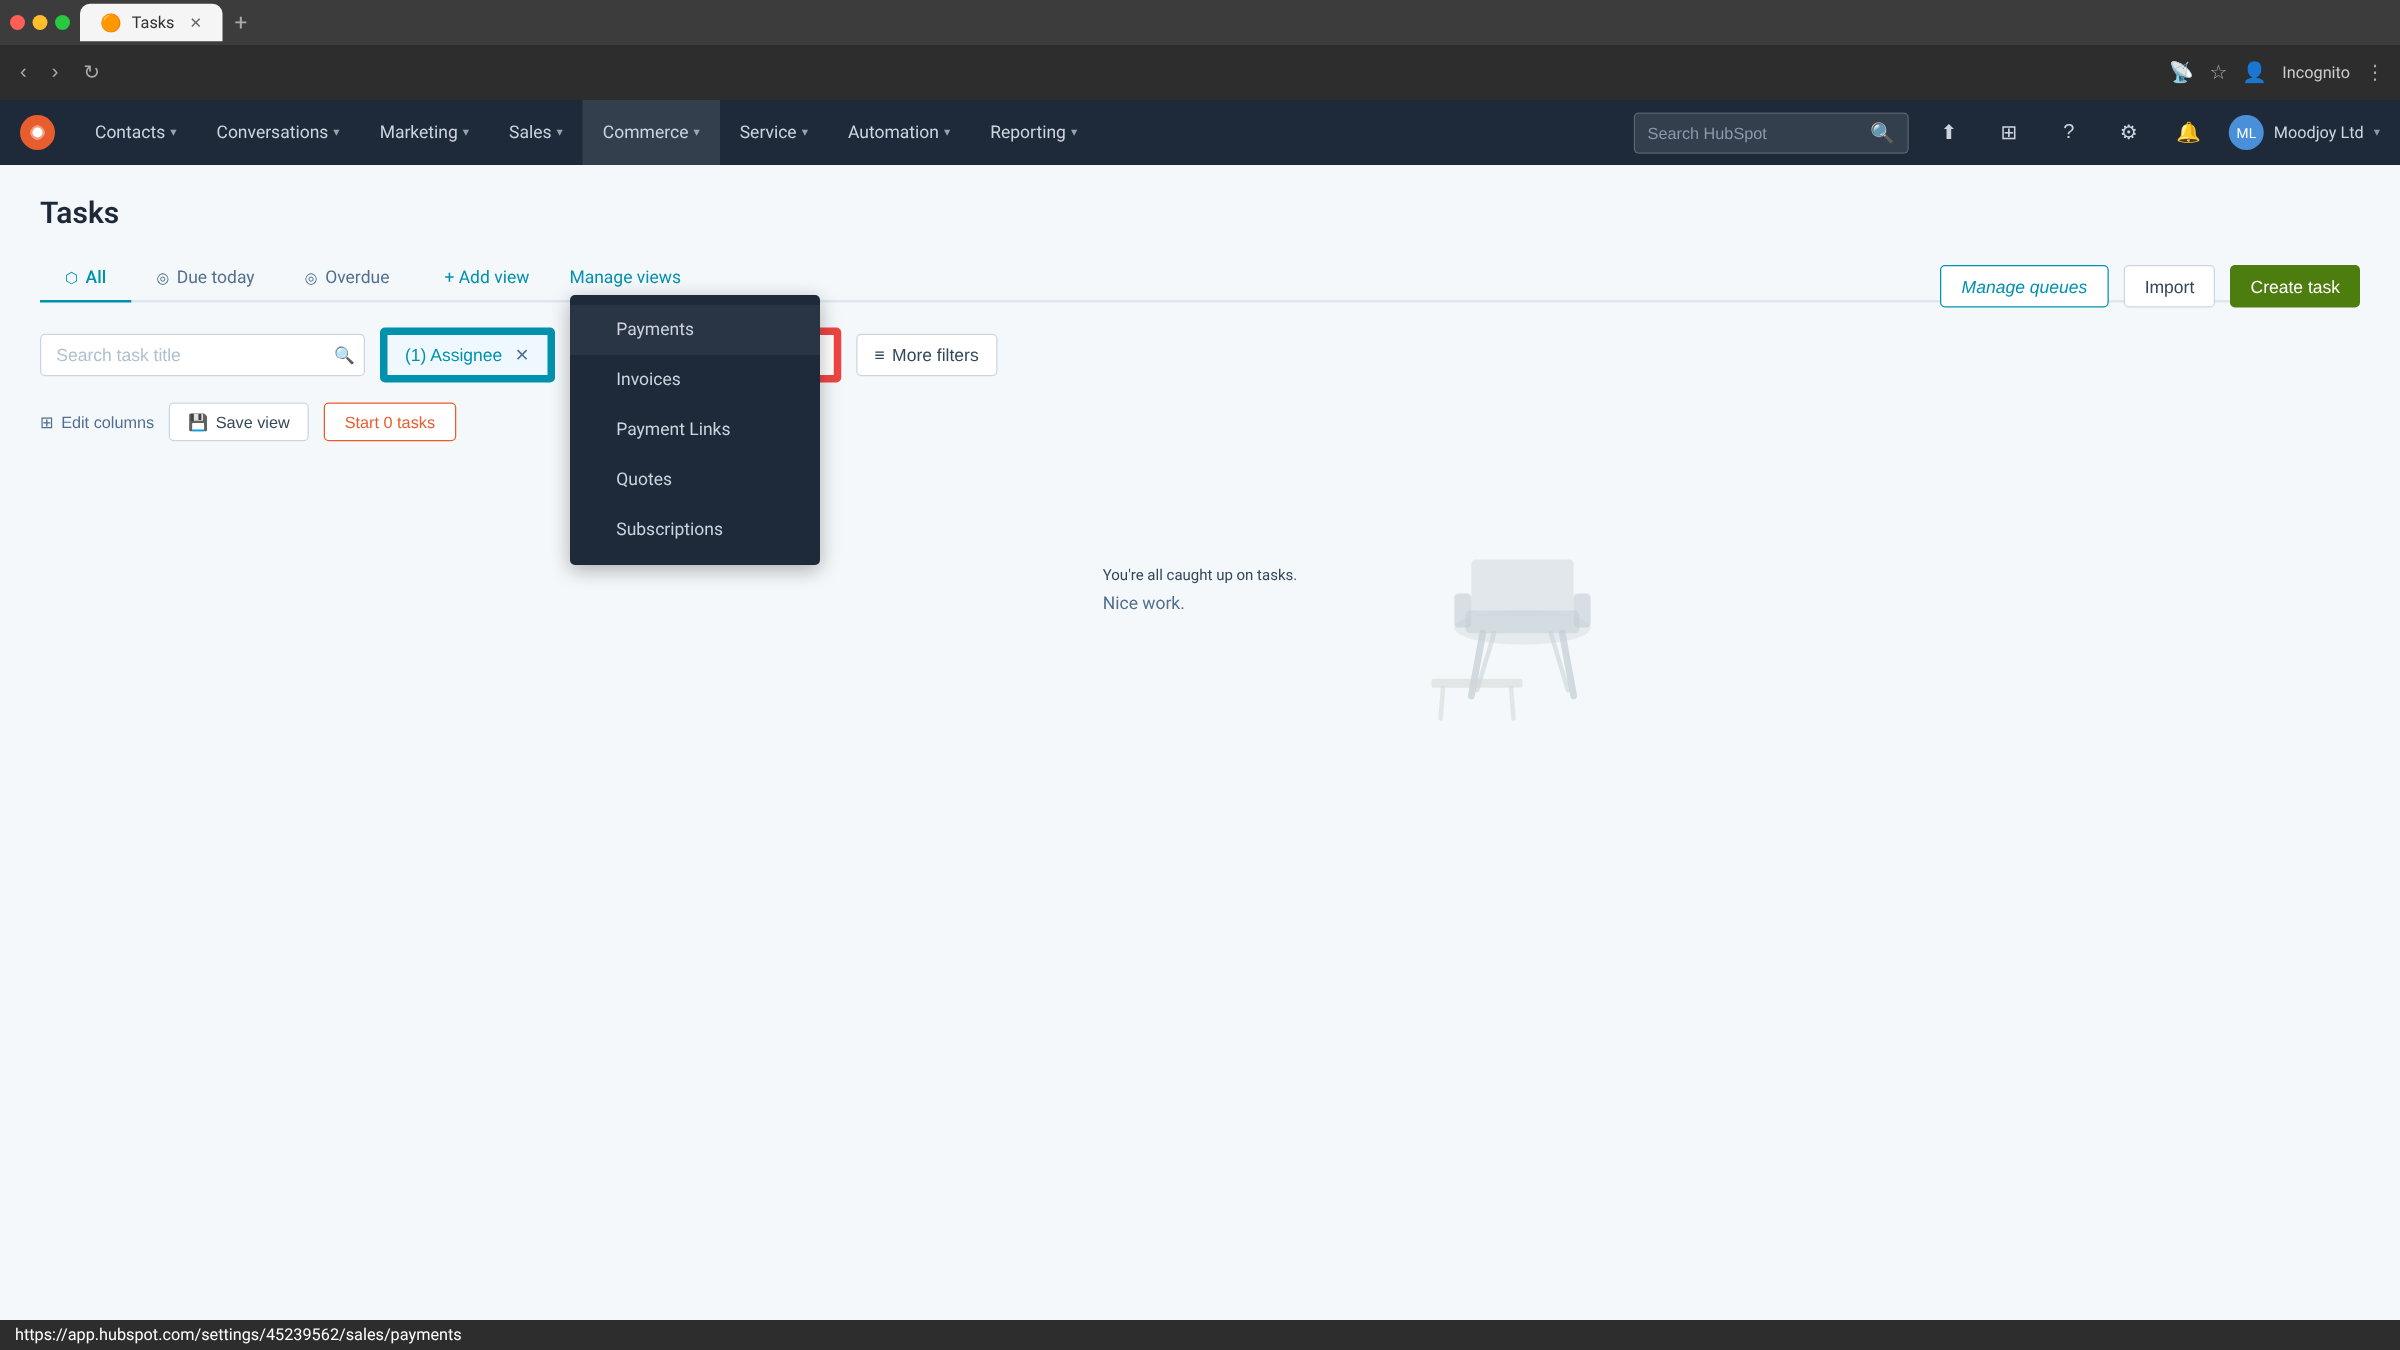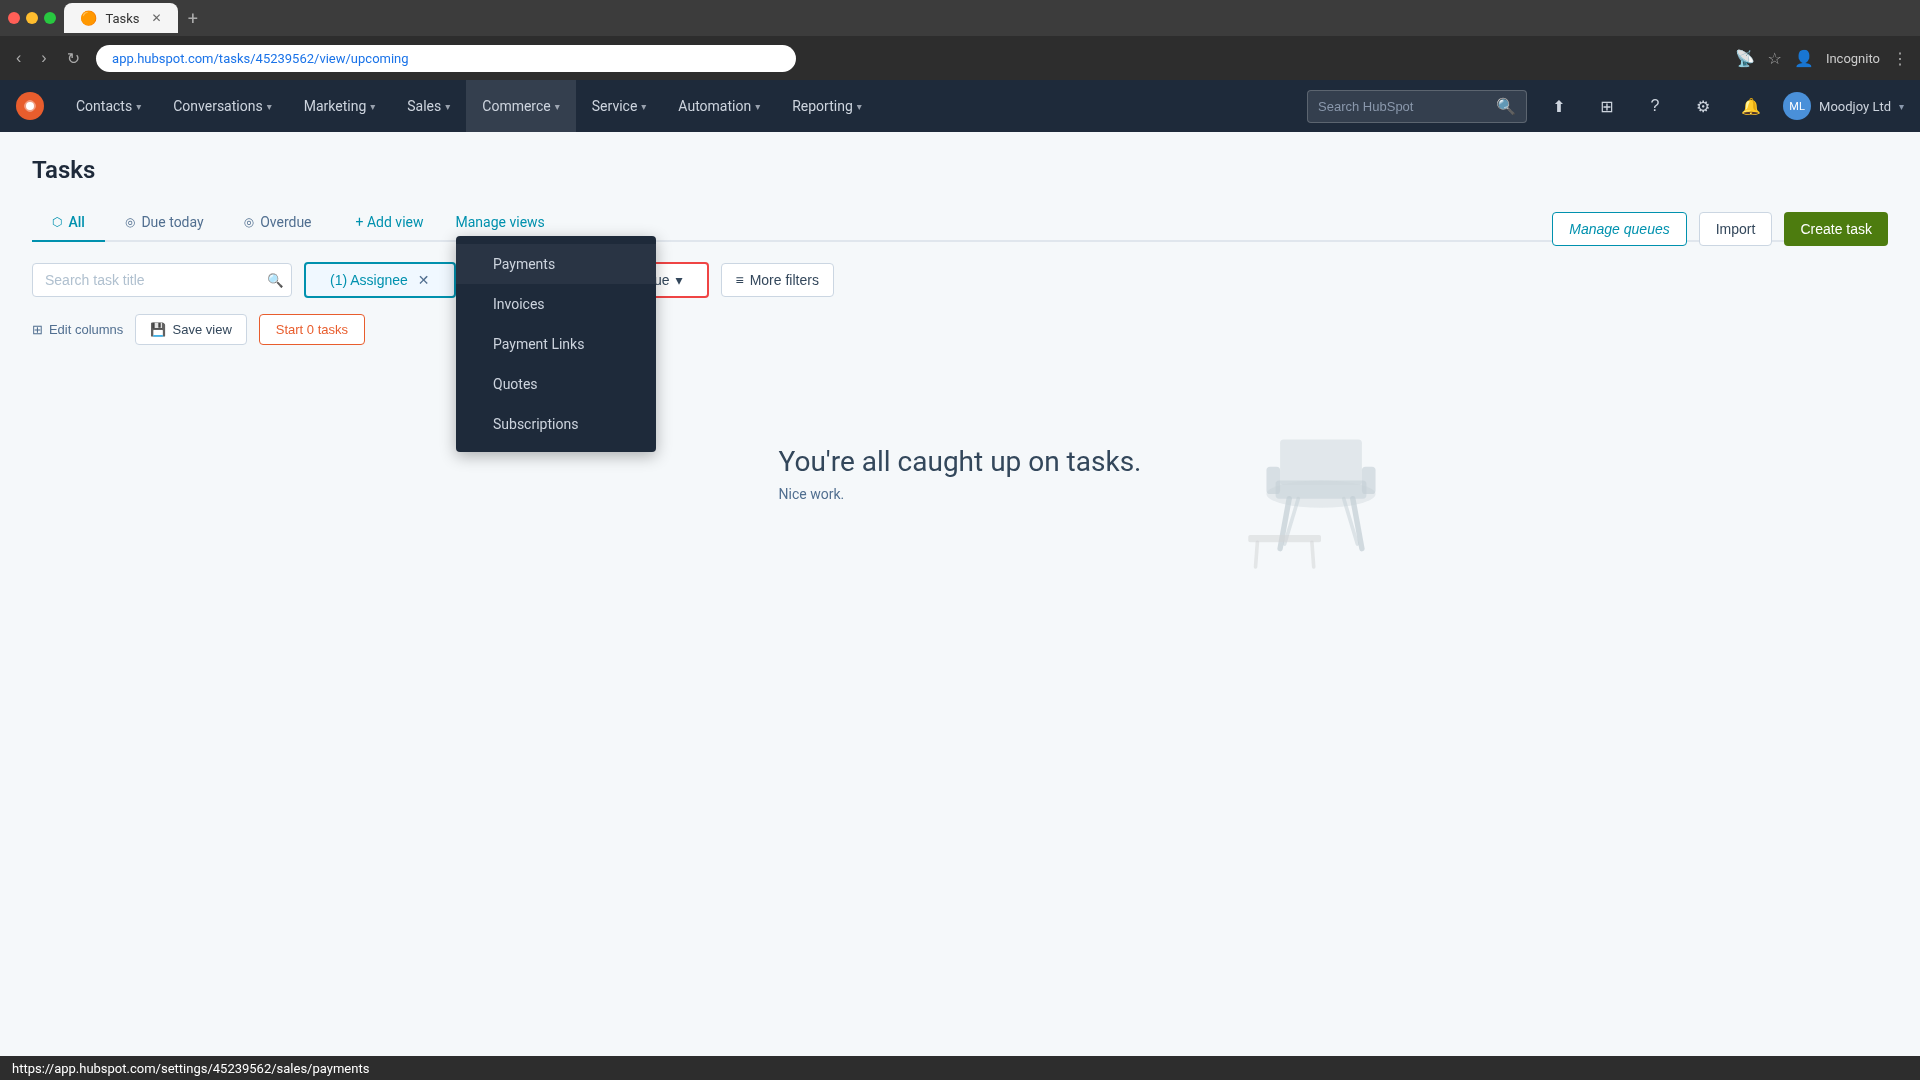--- a/index.html
+++ b/index.html
@@ -54,40 +54,40 @@
     .task-tab.active { color: #0091ae; border-bottom: 2px solid #0091ae; font-weight: 500; }
     .add-view-btn { color: #0091ae; font-size: 14px; cursor: pointer; padding: 10px 16px; display: flex; align-items: center; gap: 6px; margin-left: 8px; }
     .manage-views-btn { color: #0091ae; font-size: 14px; cursor: pointer; padding: 10px 16px; }
 
     
     .filters-row { display: flex; align-items: center; gap: 12px; margin-bottom: 16px; }
     .search-input-wrapper { position: relative; }
     .search-input { border: 1px solid #cbd6e2; border-radius: 4px; padding: 8px 36px 8px 12px; font-size: 14px; color: #33475b; width: 260px; outline: none; }
     .search-input::placeholder { color: #b0c0cf; }
     .search-icon-btn { position: absolute; right: 8px; top: 50%; transform: translateY(-50%); background: none; border: none; color: #516f90; cursor: pointer; }
-    .filter-btn { border: 2px solid #ef4444; border-radius: 4px; padding: 8px 24px; font-size: 14px; color: #33475b; background: #fff; cursor: pointer; display: flex; align-items: center; gap: 6px; }
+    .filter-btn { border: 6px solid #ef4444; border-radius: 4px; padding: 8px 14px; font-size: 14px; color: #33475b; background: #fff; cursor: pointer; display: flex; align-items: center; gap: 6px; }
     .filter-btn.active { background: #f0f8ff; border-color: #0091ae; color: #0091ae; }
     .filter-close { color: #516f90; margin-left: 4px; cursor: pointer; }
     .more-filters-btn { border: 1px solid #cbd6e2; border-radius: 4px; padding: 8px 14px; font-size: 14px; color: #33475b; background: #fff; cursor: pointer; display: flex; align-items: center; gap: 6px; }
 
     
     .action-row { display: flex; align-items: center; gap: 12px; margin-bottom: 20px; }
     .edit-columns-btn { background: none; border: none; color: #516f90; font-size: 13px; cursor: pointer; display: flex; align-items: center; gap: 6px; }
     .save-view-btn { background: #fff; border: 1px solid #cbd6e2; border-radius: 4px; padding: 7px 14px; font-size: 13px; color: #33475b; cursor: pointer; display: flex; align-items: center; gap: 6px; }
     .start-tasks-btn { background: #fff; border: 1px solid #e85d2d; border-radius: 4px; padding: 7px 16px; font-size: 13px; color: #e85d2d; cursor: pointer; }
 
     
     .top-buttons { position: absolute; top: 80px; right: 32px; display: flex; gap: 12px; }
     .manage-queues-btn { background: #fff; border: 1px solid #0091ae; border-radius: 4px; padding: 8px 16px; font-size: 14px; color: #0091ae; cursor: pointer; font-style: italic; }
     .import-btn { background: #fff; border: 1px solid #cbd6e2; border-radius: 4px; padding: 8px 16px; font-size: 14px; color: #33475b; cursor: pointer; }
     .create-task-btn { background: #4d7c0f; border: none; border-radius: 4px; padding: 8px 16px; font-size: 14px; color: #fff; cursor: pointer; font-weight: 500; }
 
     
     .empty-state { display: flex; flex-direction: column; align-items: center; justify-content: center; padding: 80px 0; }
-    .empty-title { font-size: 28px; color: #33475b; margin-bottom: 8px; font-weight: 400; }
+    .empty-title { font-size: 12px; color: #33475b; margin-bottom: 8px; font-weight: 400; }
     .empty-subtitle { font-size: 14px; color: #516f90; }
     .empty-illustration { margin-top: -20px; }
     .commerce-dropdown { position: absolute; top: 156px; left: 456px; background: #1e2a3a; border-radius: 4px; min-width: 200px; z-index: 200; padding: 8px 0; box-shadow: 0 4px 16px rgba(0,0,0,0.3); }
     .dropdown-item { padding: 12px 37px; font-size: 14px; color: #cdd4de; cursor: pointer; display: block; }
     .dropdown-item.hovered { background: rgba(255,255,255,0.05); }
 
     
     .status-bar { position: fixed; bottom: 0; left: 0; right: 0; background: #2d2d2d; height: 24px; display: flex; align-items: center; padding: 0 12px; }
     .status-url { font-size: 13px; color: #ffffff; }
 
@@ -112,23 +112,20 @@
         <span class="tab-close">✕</span>
       </div>
       <div class="tab-new">+</div>
     </div>
   </div>
 
   <div class="address-bar">
     <button class="nav-btn">‹</button>
     <button class="nav-btn">›</button>
     <button class="nav-btn">↻</button>
-    <div class="address-input">
-      <span class="address-text">app.hubspot.com/tasks/45239562/view/upcoming</span>
-    </div>
     <div class="browser-icons">
       <button class="browser-icon-btn">📡</button>
       <button class="browser-icon-btn">☆</button>
       <button class="browser-icon-btn">👤</button>
       <span class="browser-icon-btn" style="font-size:13px;color:#ccc;">Incognito</span>
       <button class="browser-icon-btn">⋮</button>
     </div>
   </div>
 </div>
 

